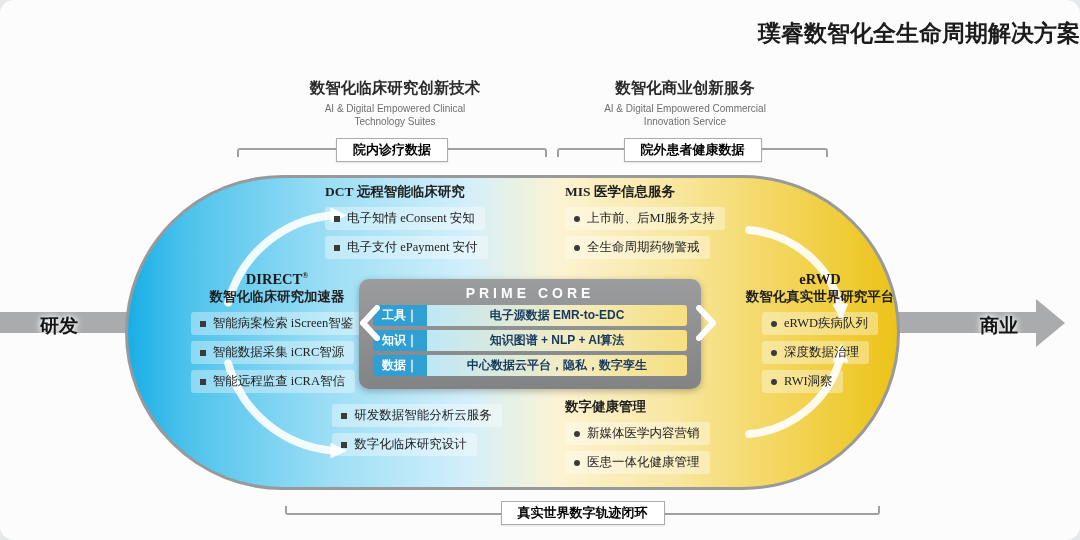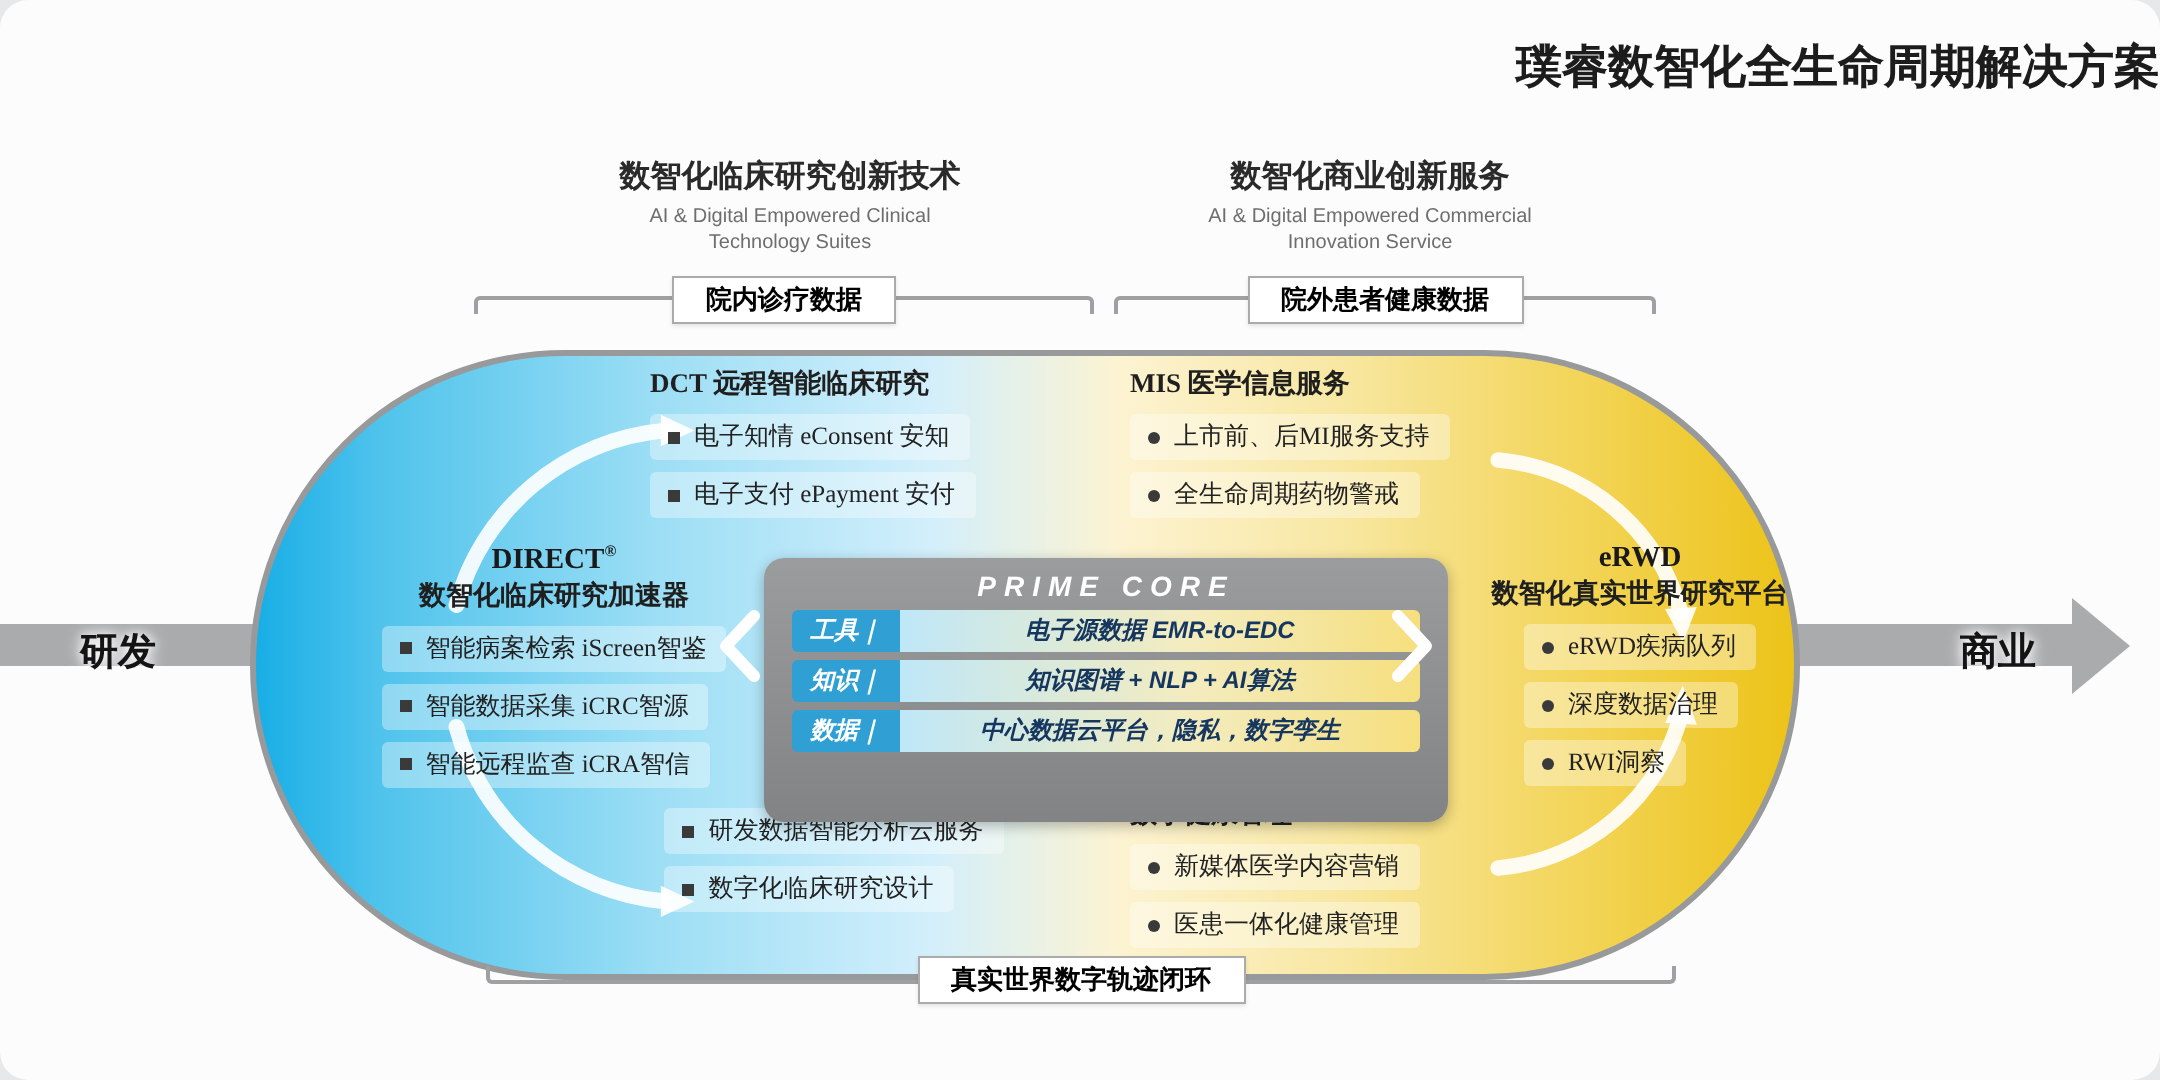--- a/index.html
+++ b/index.html
@@ -13,21 +13,21 @@
     font-size:23px; font-weight:800; color:#1c1c1c; }
 
   .col-header { position:absolute; top:78px; text-align:center; }
   .col-header.left { left:245px; width:300px; }
   .col-header.right { left:535px; width:300px; }
   .col-title { font-size:15.5px; font-weight:800; color:#2a2a2a; margin-bottom:3px; }
   .col-sub { font-size:10px; color:#6e6e6e; line-height:1.32; }
 
   .bracket { position:absolute; z-index:4; }
   .bracket.top { top:148px; height:9px; border:2px solid #9fa0a2; border-bottom:none; border-radius:3px 3px 0 0; }
-  .bracket.bottom { top:483px; height:9px; border:2px solid #9fa0a2; border-top:none; border-radius:0 0 3px 3px; }
+  .bracket.bottom { top:506px; height:9px; border:2px solid #9fa0a2; border-top:none; border-radius:0 0 3px 3px;margin-left:42px; }
   .bracket-l { left:237px; width:310px; }
   .bracket-r { left:557px; width:271px;padding-left:20px; }
   .bracket-b { left:243px; width:595px; }
   .bracket-label { position:absolute; left:50%; top:0; transform:translate(-50%,-50%);
     background:#ffffff; border:1px solid #ababab; padding:2px 16px;
     font-size:13px; font-weight:700; color:#000000; white-space:nowrap;
     box-shadow:0 1px 2px rgba(0,0,0,.10); }
   .bracket.bottom .bracket-label { top:auto; bottom:0; transform:translate(-50%,50%); }
 
   .band { position:absolute; top:312px; height:21px; background:#a9abad; z-index:1; }
@@ -61,23 +61,23 @@
   .bullet.round { border-radius:50%; }
   .centered { text-align:center; }
 
   .sec-dct { left:197px; top:5px; }
   .sec-mis { left:437px; top:5px; }
   .sec-direct { left:28px; top:93px; width:242px; }
   .sec-erwd { left:596px; top:93px; width:192px; }
   .sec-analysis { left:160px; top:220px; width:258px; }
   .sec-health { left:437px; top:220px; }
 
-  .prime { position:absolute; left:254px; top:101px; width:342px; height:132px; z-index:3;
+  .prime { position:absolute; left:231px; top:101px; width:342px; height:110px; z-index:3;
     background:linear-gradient(180deg,#9a9c9e,#818385); border-radius:10px;
-    box-shadow:0 2px 7px rgba(0,0,0,.28); padding:6px 14px 8px;font-style:italic; }
+    box-shadow:0 2px 7px rgba(0,0,0,.28); padding:6px 14px 8px; }
   .prime-title { text-align:center; color:#fff; font-weight:800; letter-spacing:4px;
     font-size:14px; margin-bottom:4px; }
   .prow { display:flex; height:21px; margin-top:4px; border-radius:3px; overflow:hidden; font-size:12px; }
   .prow .plabel { flex:none; width:54px; background:#2f9fd4; color:#fff;
     display:flex; align-items:center; justify-content:center; font-weight:700; }
   .prow .ptext { flex:1; display:flex; align-items:center; justify-content:center;
     background:linear-gradient(90deg,#bfe7f8,#f3ecc0 55%,#f6df7e); color:#15365f; font-weight:700; white-space:nowrap; }
 
   .chev { position:absolute; top:127px; z-index:4; }
   .chev-left { left:230px; }

